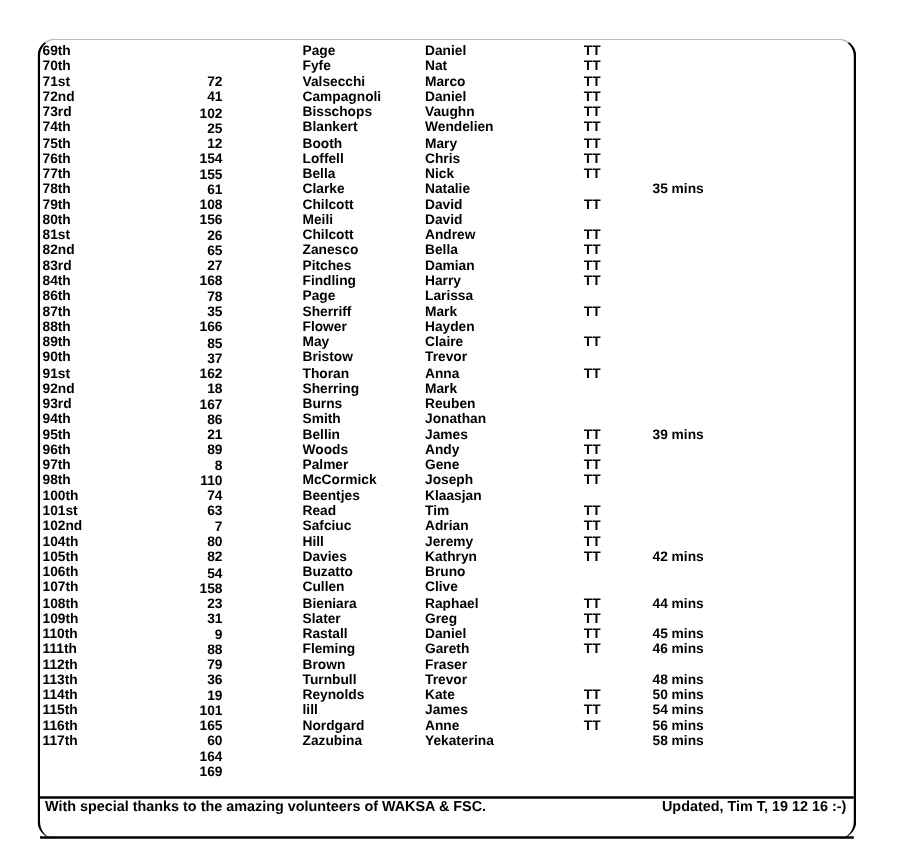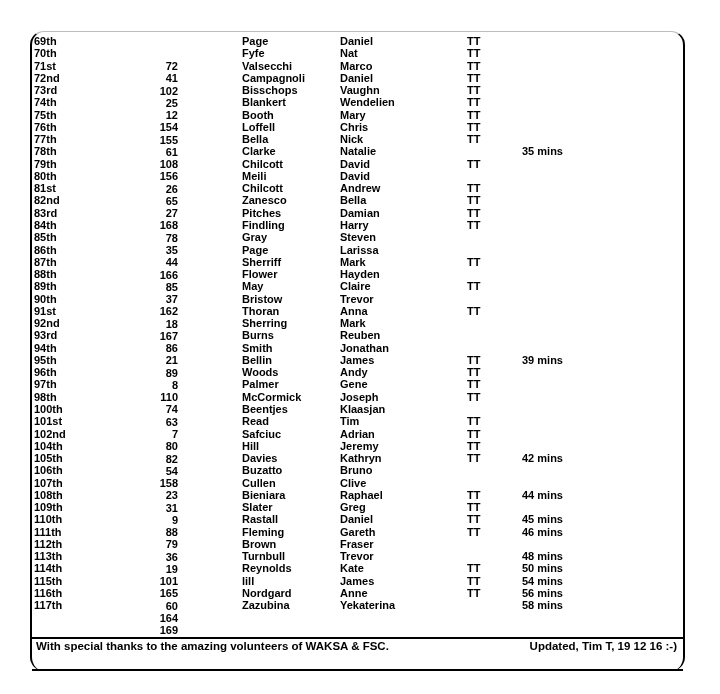--- a/index.html
+++ b/index.html
@@ -179,28 +179,20 @@
       </div>
       <div class="row">
         <div class="cell c0">84th</div>
         <div class="cell c1">35</div>
         <div class="cell c2">Findling</div>
         <div class="cell c3">Harry</div>
         <div class="cell c4">TT</div>
         <div class="cell c5"></div>
       </div>
       <div class="row">
-        <div class="cell c0">85th</div>
-        <div class="cell c1">44</div>
-        <div class="cell c2">Gray</div>
-        <div class="cell c3">Steven</div>
-        <div class="cell c4"></div>
-        <div class="cell c5"></div>
-      </div>
-      <div class="row">
         <div class="cell c0">86th</div>
         <div class="cell c1">166</div>
         <div class="cell c2">Page</div>
         <div class="cell c3">Larissa</div>
         <div class="cell c4"></div>
         <div class="cell c5"></div>
       </div>
       <div class="row">
         <div class="cell c0">87th</div>
         <div class="cell c1">85</div>

